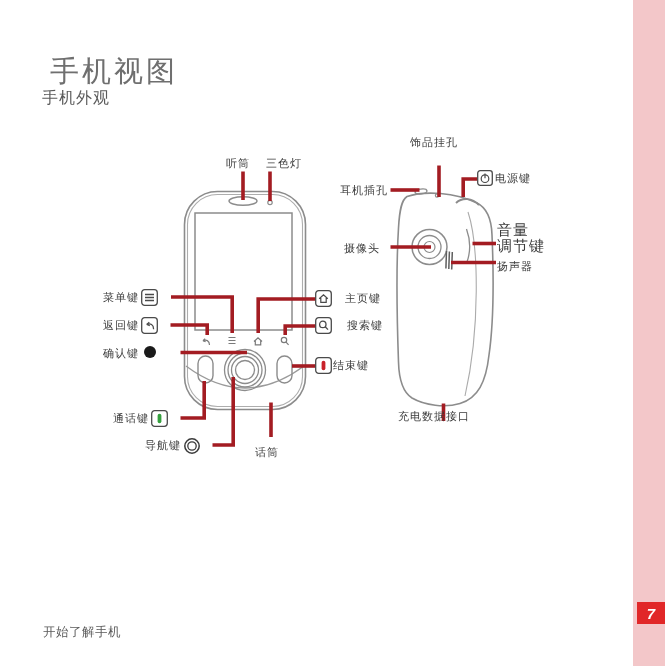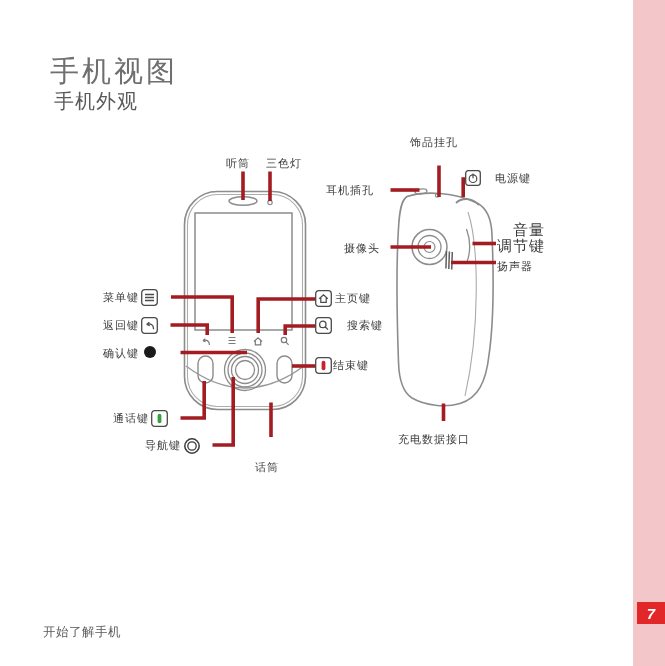--- a/index.html
+++ b/index.html
@@ -4,31 +4,31 @@
 <style>
   html,body{margin:0;padding:0;background:#fff;}
   .page{position:relative;width:665px;height:666px;background:#ffffff;overflow:hidden;
         font-family:"Liberation Sans","DejaVu Sans",sans-serif;color:#3b3b3b;}
   .pink-band{position:absolute;left:633px;top:0;width:32px;height:666px;background:#f3c7c9;}
   .page-badge{position:absolute;left:637px;top:602px;width:28px;height:22px;background:#e12728;
         color:#ffffff;font-weight:bold;font-style:italic;font-size:15px;
         display:flex;align-items:center;justify-content:center;}
   .page-title{position:absolute;left:42px;top:44px;margin:8px;font-size:29px;font-weight:normal;
         color:#6f6f6f;letter-spacing:3px;white-space:nowrap;}
-  .page-subtitle{position:absolute;left:54px;top:88px;margin:0;font-size:20px;font-weight:normal;
+  .page-subtitle{position:absolute;left:42px;top:88px;margin:0;font-size:16px;font-weight:normal;
         color:#5a5a5a;letter-spacing:1px;white-space:nowrap;}
   .footer-text{position:absolute;left:43px;top:624px;font-size:12.5px;color:#5a5a5a;
         letter-spacing:0.5px;white-space:nowrap;}
   .art{position:absolute;left:0;top:0;}
   .lbl{position:absolute;display:flex;align-items:flex-start;gap:2px;white-space:nowrap;
         font-size:11px;letter-spacing:1px;color:#3b3b3b;line-height:17px;}
   .lbl .ltext{display:inline-block;}
   .lbl svg{display:block;}
   .lbl-stack{position:absolute;font-size:15px;letter-spacing:1px;color:#3b3b3b;line-height:16px;}
-  .lbl-stack span{display:block;white-space:nowrap;text-align:right;}
+  .lbl-stack span{display:block;white-space:nowrap;}
 </style>
 </head>
 <body>
 
 <div class="page">
 
   <div class="pink-band"></div>
   <div class="page-badge">
     <span>7</span>
   </div>
@@ -157,25 +157,25 @@
   </div>
 
   <div class="lbl" style="left:145px;top:437px">
     <span class="ltext">导航键</span>
     <svg width="18" height="18">
       <circle cx="9" cy="9" r="7.2" fill="none" stroke="#3b3b3b" stroke-width="1.5"></circle>
       <circle cx="9" cy="9" r="4.2" fill="none" stroke="#3b3b3b" stroke-width="1.3"></circle>
     </svg>
   </div>
 
-  <div class="lbl" style="left:255px;top:459px">
+  <div class="lbl" style="left:255px;top:444px">
     <span class="ltext">话筒</span>
   </div>
 
-  <div class="lbl" style="left:315px;top:290px;gap:3px">
+  <div class="lbl" style="left:315px;top:290px;gap:13px">
     <svg width="17" height="17">
       <rect x="0.7" y="0.7" width="15.6" height="15.6" rx="3" fill="#fff" stroke="#4a4a4a" stroke-width="1.3"></rect>
       <path d="M4.2 8.8 L8.5 4.8 L12.8 8.8 M5.8 8 V12.4 H11.2 V8" fill="none" stroke="#4a4a4a" stroke-width="1.2"></path>
     </svg>
     <span class="ltext">主页键</span>
   </div>
 
   <div class="lbl" style="left:315px;top:317px;gap:15px">
     <svg width="17" height="17">
       <rect x="0.7" y="0.7" width="15.6" height="15.6" rx="3" fill="#fff" stroke="#4a4a4a" stroke-width="1.3"></rect>
@@ -190,25 +190,25 @@
       <rect x="0.7" y="0.7" width="15.6" height="15.6" rx="3" fill="#fff" stroke="#4a4a4a" stroke-width="1.3"></rect>
       <rect x="6.6" y="3.8" width="3.8" height="9.4" rx="1.9" fill="#c9222a"></rect>
     </svg>
     <span class="ltext">结束键</span>
   </div>
 
   <div class="lbl" style="left:410px;top:134px">
     <span class="ltext">饰品挂孔</span>
   </div>
 
-  <div class="lbl" style="left:326px;top:182px">
+  <div class="lbl" style="left:340px;top:182px">
     <span class="ltext">耳机插孔</span>
   </div>
 
-  <div class="lbl" style="left:465px;top:170px;gap:14px">
+  <div class="lbl" style="left:477px;top:170px;gap:2px">
     <svg width="16" height="16">
       <rect x="0.7" y="0.7" width="14.6" height="14.6" rx="2.5" fill="#fff" stroke="#4a4a4a" stroke-width="1.3"></rect>
       <circle cx="8" cy="8.7" r="3.8" fill="none" stroke="#4a4a4a" stroke-width="1.2"></circle>
       <path d="M8 3.4 V8.2" stroke="#4a4a4a" stroke-width="1.2"></path>
     </svg>
     <span class="ltext">电源键</span>
   </div>
 
   <div class="lbl" style="left:344px;top:240px">
     <span class="ltext">摄像头</span>
@@ -216,17 +216,17 @@
 
   <div class="lbl-stack" style="left:497px;top:222px">
     <span>音量</span>
     <span>调节键</span>
   </div>
 
   <div class="lbl" style="left:497px;top:258px">
     <span class="ltext">扬声器</span>
   </div>
 
-  <div class="lbl" style="left:398px;top:431px">
+  <div class="lbl" style="left:398px;top:408px">
     <span class="ltext">充电数据接口</span>
   </div>
 
 </div>
 
 </body></html>

